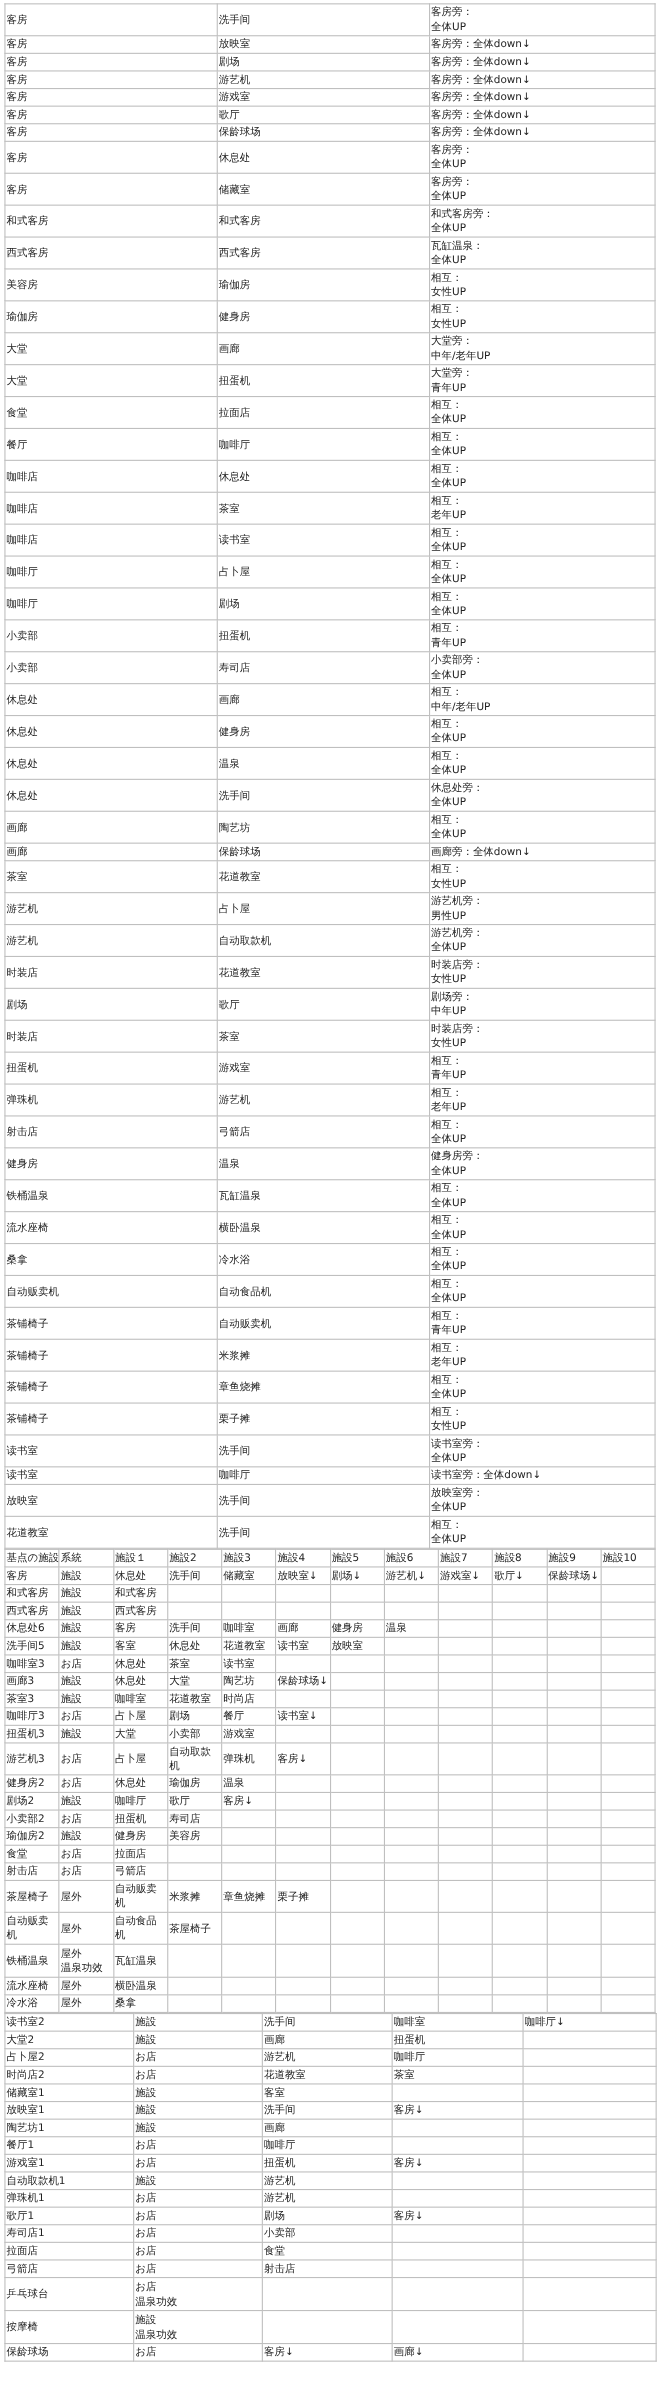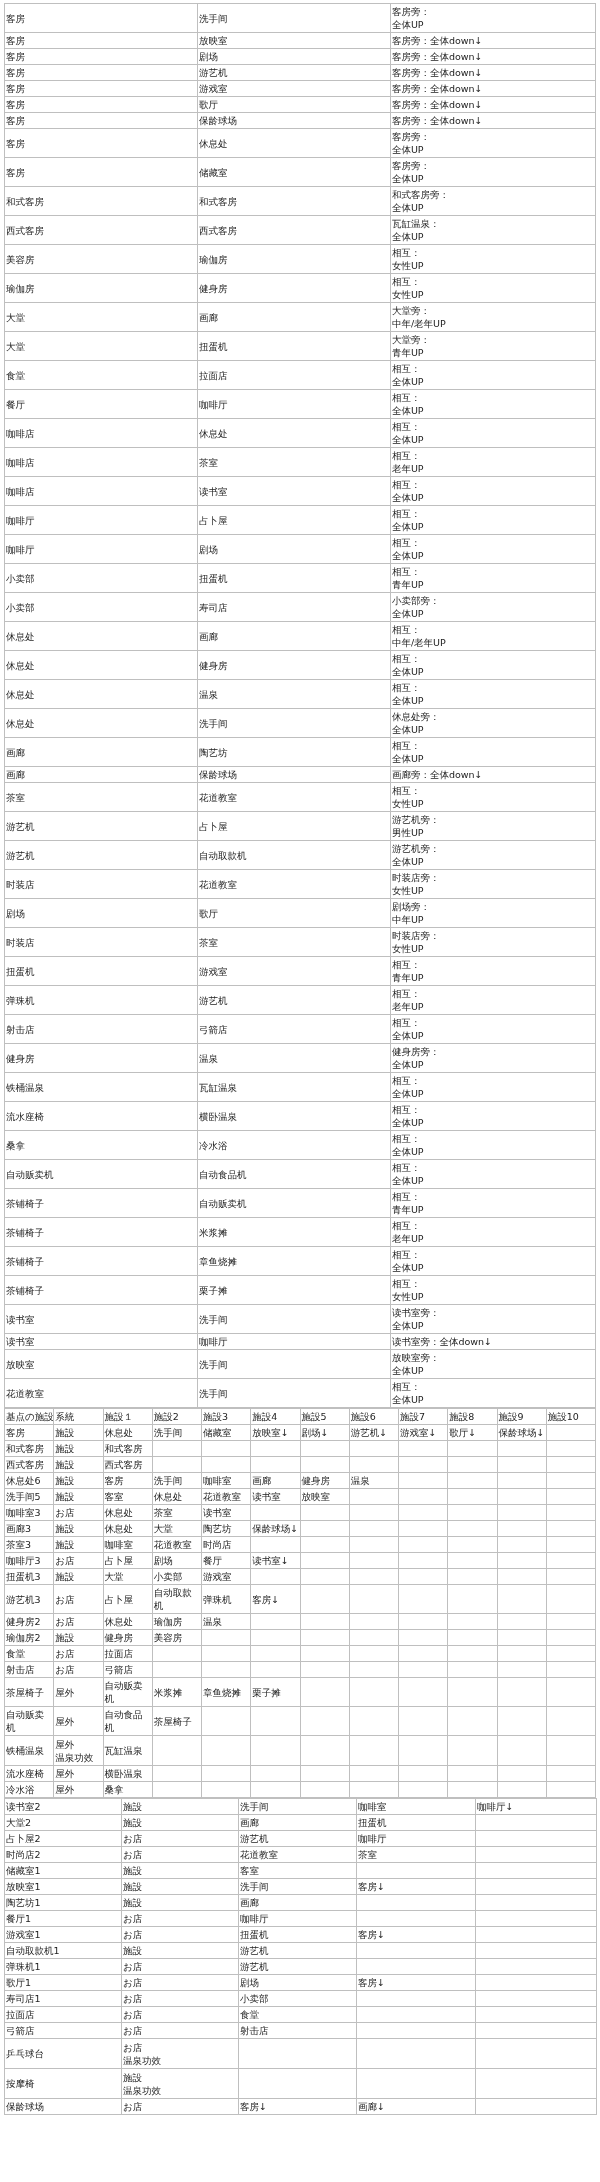--- a/index.html
+++ b/index.html
@@ -519,20 +519,48 @@
           <td class="ml">温泉</td>
           <td class="ml"></td>
           <td class="ml"></td>
           <td class="ml"></td>
           <td class="ml"></td>
           <td class="ml"></td>
           <td class="ml"></td>
           <td class="ml"></td>
         </tr>
         <tr>
+          <td class="ml">剧场2</td>
+          <td class="ml">施設</td>
+          <td class="ml">咖啡厅</td>
+          <td class="ml">歌厅</td>
+          <td class="ml">客房↓</td>
+          <td class="ml"></td>
+          <td class="ml"></td>
+          <td class="ml"></td>
+          <td class="ml"></td>
+          <td class="ml"></td>
+          <td class="ml"></td>
+          <td class="ml"></td>
+        </tr>
+        <tr>
+          <td class="ml">小卖部2</td>
+          <td class="ml">お店</td>
+          <td class="ml">扭蛋机</td>
+          <td class="ml">寿司店</td>
+          <td class="ml"></td>
+          <td class="ml"></td>
+          <td class="ml"></td>
+          <td class="ml"></td>
+          <td class="ml"></td>
+          <td class="ml"></td>
+          <td class="ml"></td>
+          <td class="ml"></td>
+        </tr>
+        <tr>
           <td class="ml">瑜伽房2</td>
           <td class="ml">施設</td>
           <td class="ml">健身房</td>
           <td class="ml">美容房</td>
           <td class="ml"></td>
           <td class="ml"></td>
           <td class="ml"></td>
           <td class="ml"></td>
           <td class="ml"></td>
           <td class="ml"></td>

